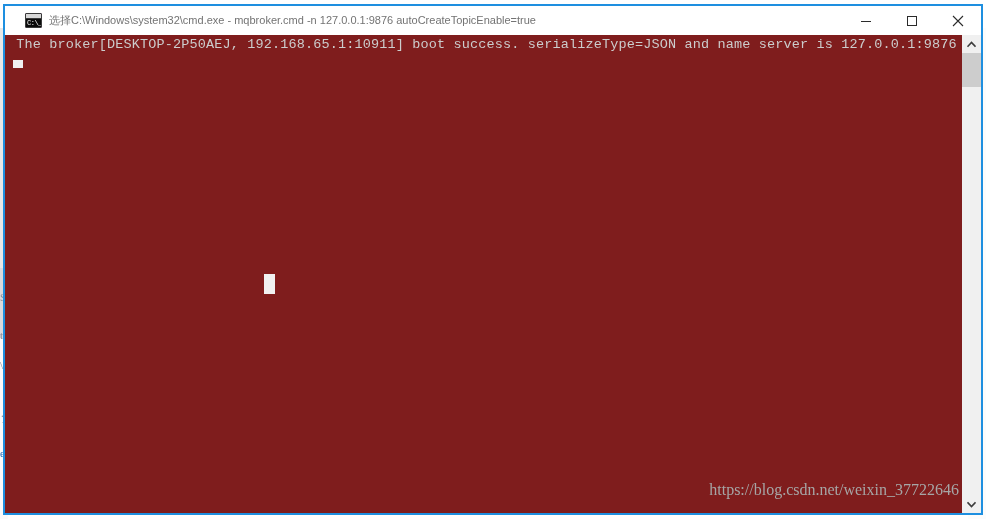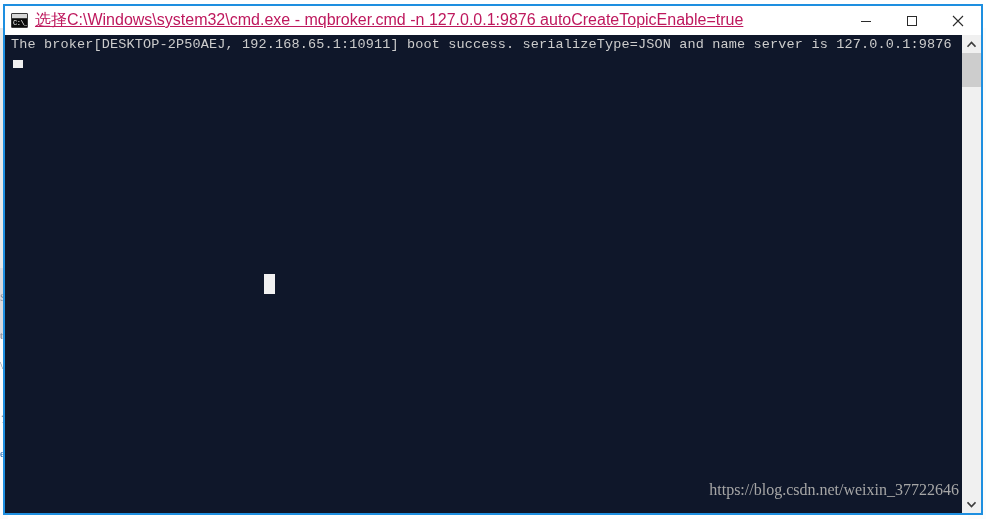--- a/index.html
+++ b/index.html
@@ -90,21 +90,21 @@
     flex: 0 0 29px;
     background: #ffffff;
     display: flex;
     align-items: center;
     position: relative;
     user-select: none;
   }
   #app-icon {
     width: 17px;
     height: 15px;
-    margin-left: 6px;
+    margin-left: 20px;
     margin-right: 7px;
     flex: 0 0 auto;
     position: relative;
     background: #a21caf;
     border: 1px solid #3a3a3a;
     box-sizing: border-box;
     border-radius: 1px;
     overflow: hidden;
   }
   #app-icon .icon-top {
@@ -119,27 +119,26 @@
     left: 0; top: 5px; right: 0; bottom: 0;
     background: #0b0b0b;
     color: #ffffff;
     font-family: "Liberation Mono", monospace;
     font-size: 7px;
     line-height: 9px;
     padding-left: 1px;
     letter-spacing: -0.5px;
   }
   #window-title {
-    font-size: 16px;
-    color: #be185d;
+    font-size: 11px;
+    color: #737373;
     white-space: nowrap;
     overflow: hidden;
     letter-spacing: 0px;
     flex: 1 1 auto;
-    text-decoration: underline;
   }
   #window-controls {
     display: flex;
     height: 29px;
     flex: 0 0 auto;
     margin-left: auto;
   }
   .win-btn {
     width: 46px;
     height: 29px;
@@ -147,22 +146,23 @@
     align-items: center;
     justify-content: center;
     background: #ffffff;
   }
   .win-btn svg { display: block; }
 
   
   #console-body {
     flex: 1 1 auto;
     position: relative;
-    background: #0f172a;
-    overflow: hidden;
+    background: #7f1d1d;
+    overflow: hidden;
+    text-align: center;
   }
   #console-text-layer {
     position: absolute;
     left: 0; top: 0;
     right: 19px;
     bottom: 0;
     overflow: hidden;
     padding: 0;
   }
   .console-line {

